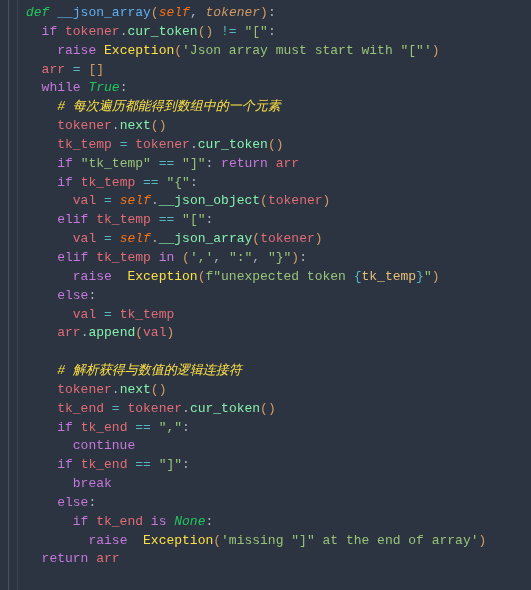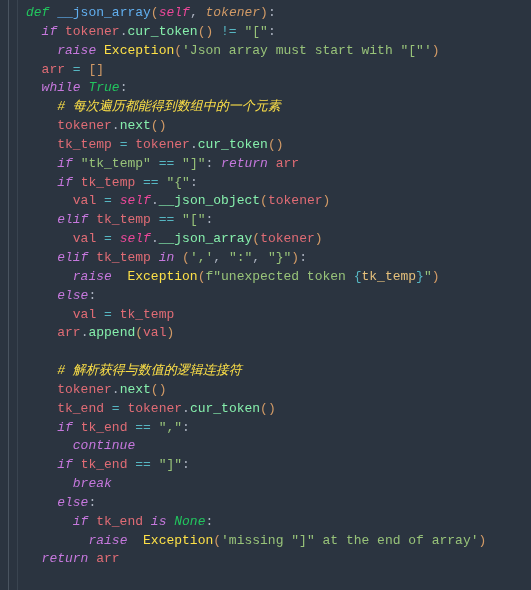--- a/index.html
+++ b/index.html
@@ -30,23 +30,23 @@
     width: 1px;
     background: #4a5460;
   }
   .code {
     padding: 4px 0 4px 8px;
     color: #abb2bf;
     white-space: pre;
   }
   .line { display: block; }
   .kw-def   { color: #22c55e; font-style: italic; }
-  .kw       { color: #c678dd; font-style: italic; }
+  .kw       { color: #c678dd; }
   .fn       { color: #61afef; }
-  .self     { color: #ec4899; font-style: italic; }
+  .self     { color: #f97316; font-style: italic; }
   .param    { color: #d19a66; font-style: italic; }
   .var      { color: #e06c75; }
   .op       { color: #56b6c2; }
   .str      { color: #98c379; }
   .fstr-int { color: #e5c07b; }
   .comment  { color: #fde047; font-style: italic; }
   .builtin  { color: #fde047; }
   .call     { color: #86efac; }
   .none     { color: #22c55e; font-style: italic; }
   .punc     { color: #abb2bf; }

